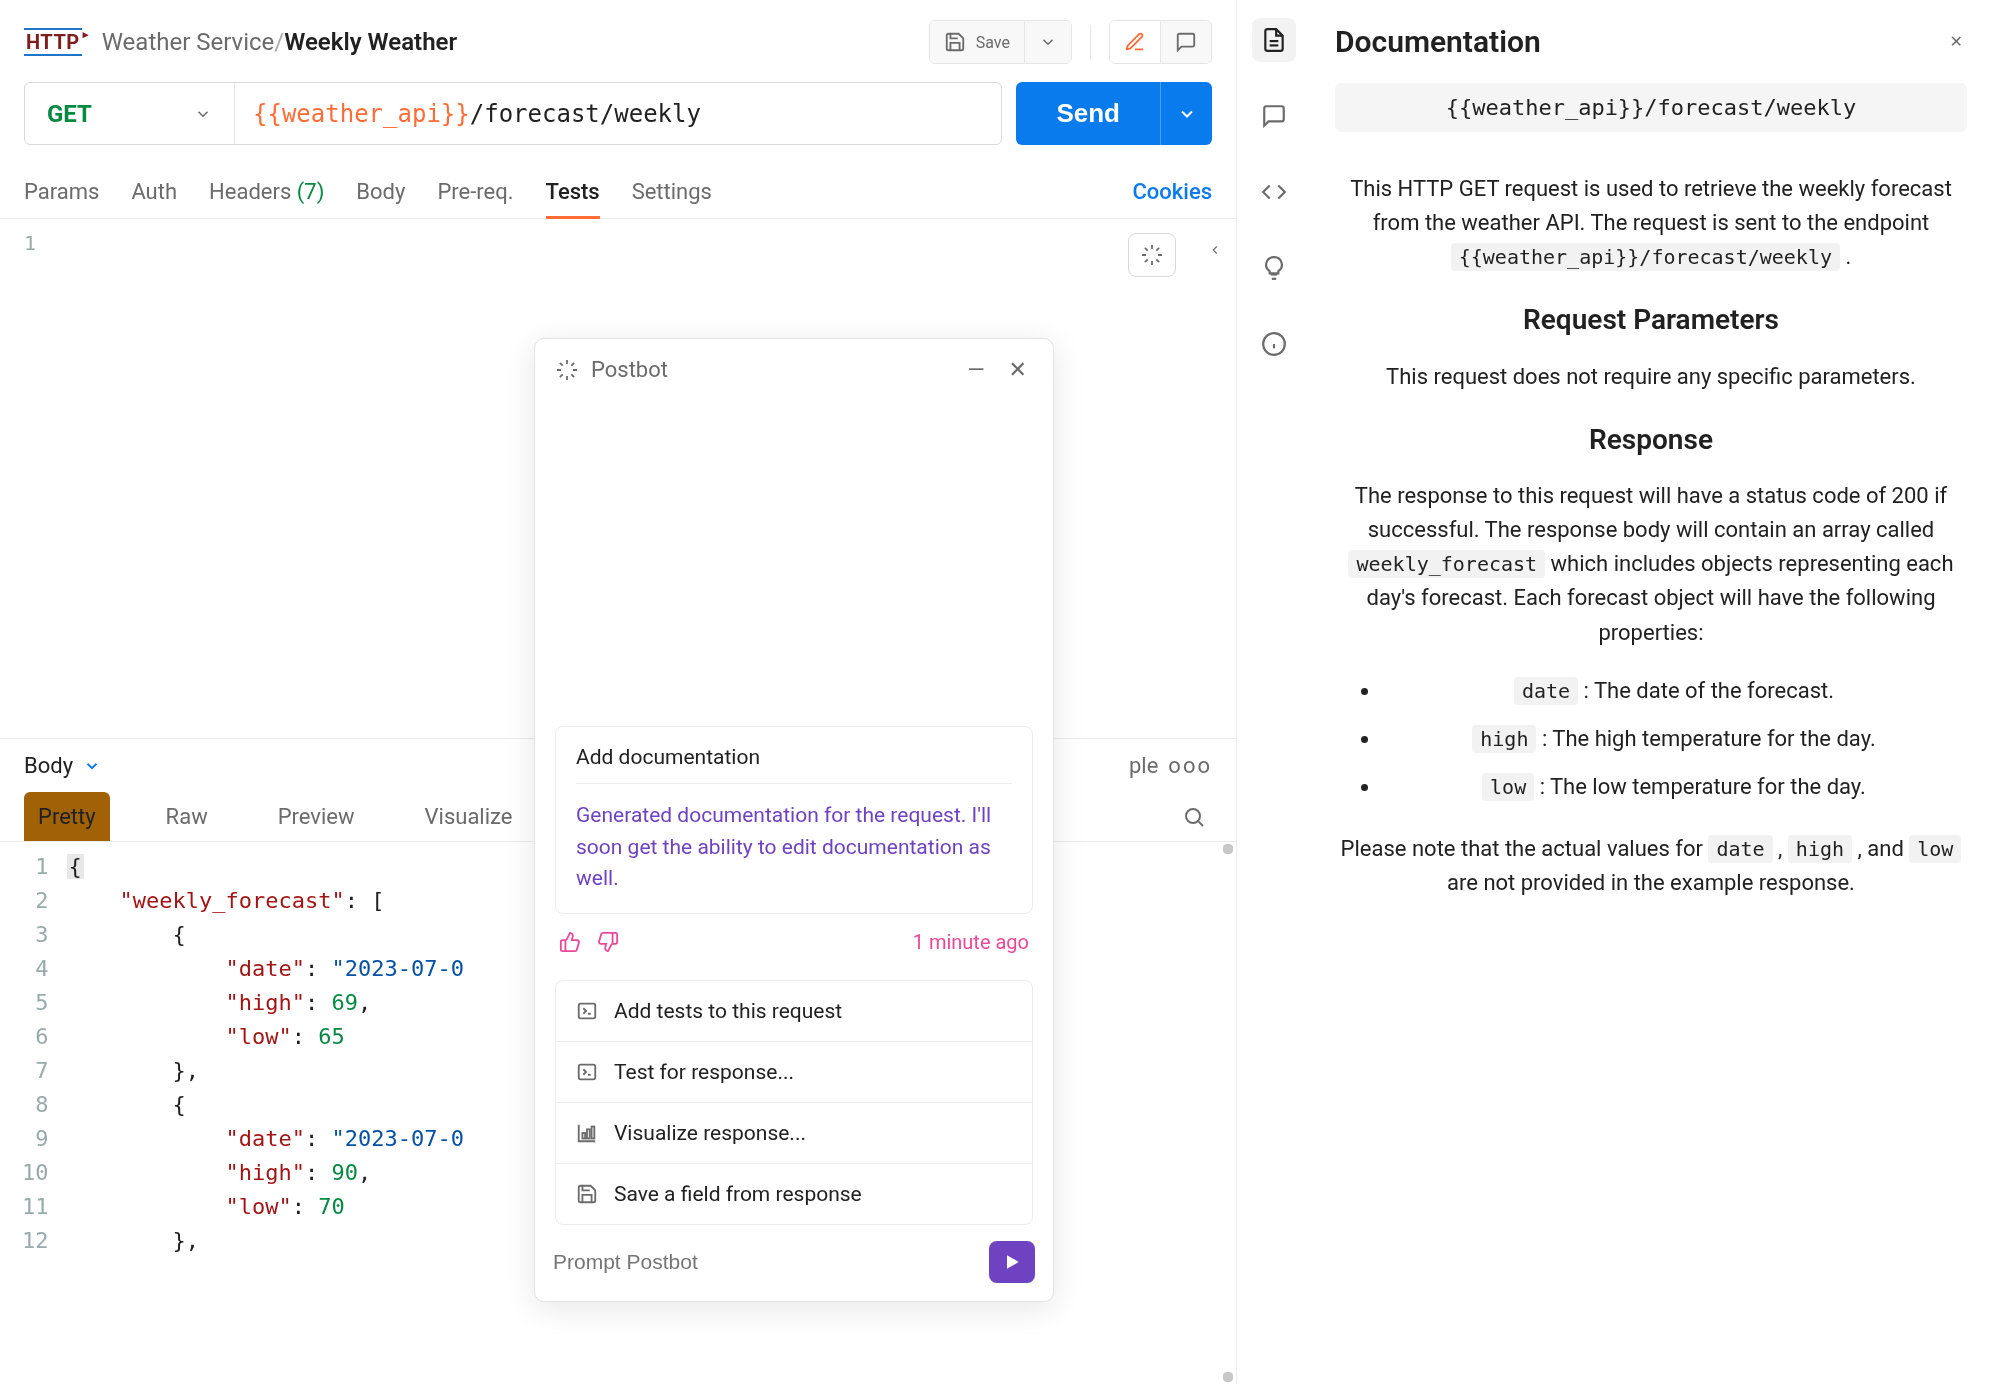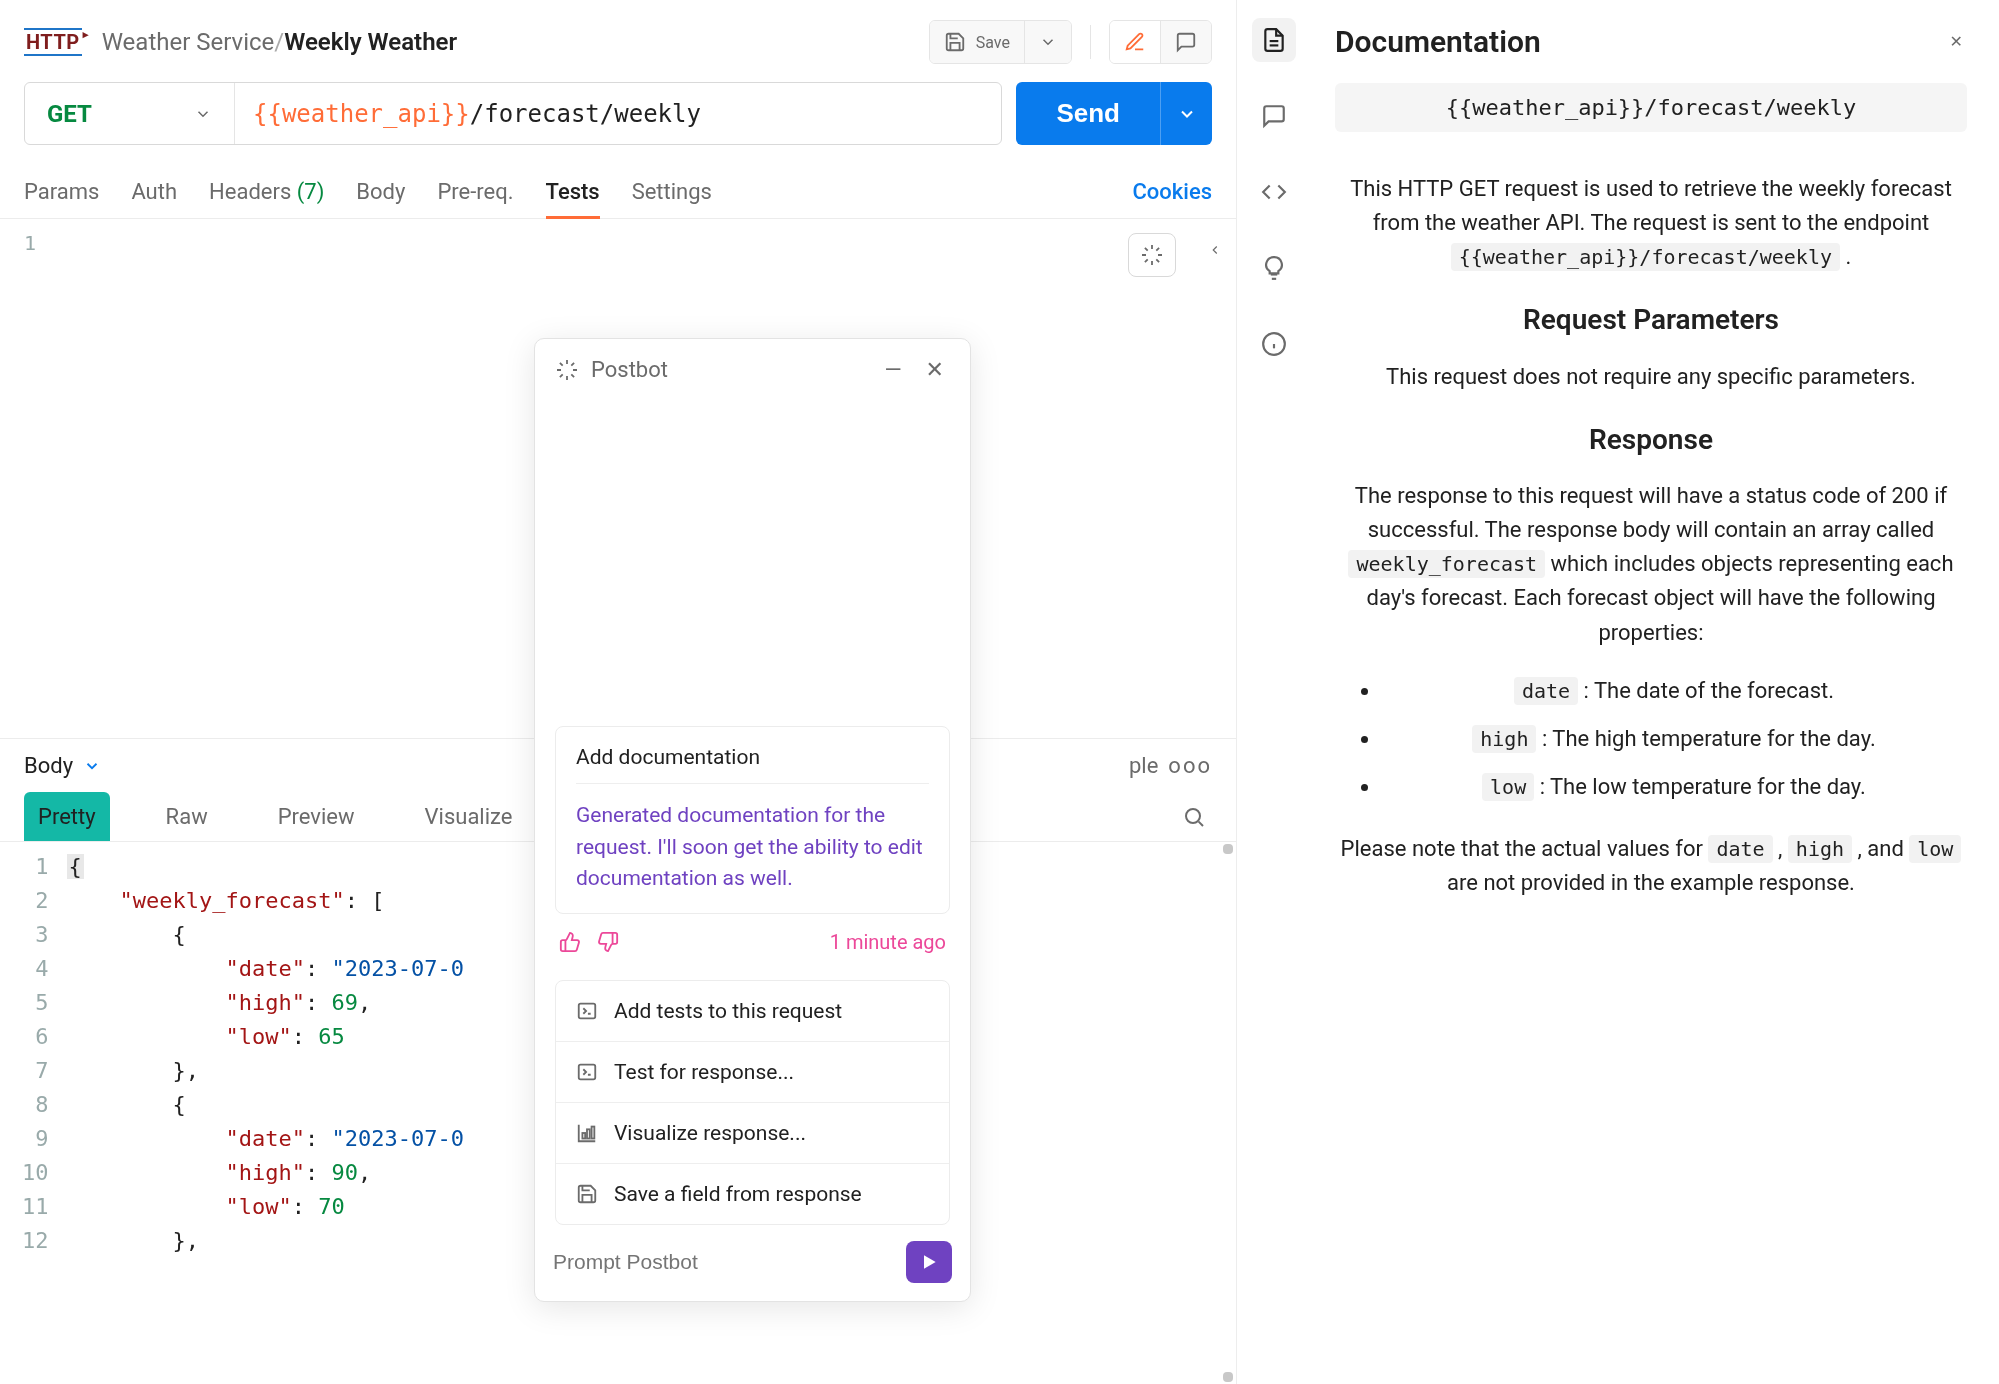--- a/index.html
+++ b/index.html
@@ -58,38 +58,38 @@
   .editor{flex:0 0 520px;position:relative;border-bottom:1px solid #ececec;}
   .editor-gutter{position:absolute;left:24px;top:12px;color:#9aa;font-size:20px;font-family:ui-monospace,Menlo,monospace;}
   .editor-toolbtn{position:absolute;right:60px;top:14px;width:48px;height:44px;border:1px solid #d9d9d9;border-radius:8px;display:flex;align-items:center;justify-content:center;color:#6b6b6b;background:#fff;cursor:pointer;}
   .editor-collapse{position:absolute;right:14px;top:20px;color:#6b6b6b;cursor:pointer;}
 
   .resp-head{display:flex;align-items:center;padding:14px 24px;gap:10px;color:#212121;font-size:22px;}
   .resp-head .spacer{flex:1;}
   .more{color:#6b6b6b;cursor:pointer;letter-spacing:2px;}
   .resp-tabs{display:flex;align-items:center;border-bottom:1px solid #ececec;padding:0 24px;font-size:22px;color:#6b6b6b;gap:42px;position:relative;}
   .resp-tabs .rt{padding:12px 14px;cursor:pointer;}
-  .resp-tabs .rt.active{background:#14b8a6;border-radius:6px 6px 0 0;color:#212121;text-align:center;}
+  .resp-tabs .rt.active{background:#a16207;border-radius:6px 6px 0 0;color:#212121;text-align:center;}
   .resp-tabs .spacer{flex:1;}
   .search-ic{color:#6b6b6b;cursor:pointer;padding:6px;}
 
   .json-pane{flex:1;overflow:auto;position:relative;}
   .code-area{display:flex;padding:8px 0 20px 22px;font-family:ui-monospace,Menlo,Consolas,monospace;font-size:22px;line-height:1.55;}
   .ln-col{text-align:right;color:#9aa;padding-right:18px;user-select:none;}
   .ln-col div{height:34px;}
   .code-col div{height:34px;white-space:pre;}
   .tok-key{color:#a31515;}
   .tok-str{color:#0451a5;}
   .tok-num{color:#068940;}
   .tok-punct{color:#212121;}
   .minimap{position:absolute;right:0;top:0;width:18px;height:100%;}
   .minimap .th{position:absolute;right:3px;width:10px;background:#c8c8c8;border-radius:4px;}
 
   
-  .postbot{position:absolute;left:534px;top:338px;width:437px;background:#fff;border:1px solid #e3e3e3;border-radius:10px;box-shadow:0 6px 32px rgba(0,0,0,.10);display:flex;flex-direction:column;z-index:50;}
+  .postbot{position:absolute;left:534px;top:338px;width:520px;background:#fff;border:1px solid #e3e3e3;border-radius:10px;box-shadow:0 6px 32px rgba(0,0,0,.10);display:flex;flex-direction:column;z-index:50;}
   .pb-head{display:flex;align-items:center;padding:16px 20px 10px;gap:12px;color:#6b6b6b;font-size:22px;}
   .pb-head .spacer{flex:1;}
   .pb-head .ctrl{cursor:pointer;padding:2px 6px;color:#6b6b6b;font-size:22px;}
   .pb-body{flex:1;min-height:320px;}
   .pb-card{margin:12px 20px 10px;border:1px solid #ececec;border-radius:8px;padding:18px 20px;}
   .pb-card .ttl{font-size:21px;color:#212121;margin-bottom:14px;}
   .pb-card .msg{font-size:21px;color:#6f42c1;line-height:1.5;border-top:1px solid #eee;padding-top:16px;}
   .pb-meta{display:flex;align-items:center;padding:6px 24px 18px;color:#ec4899;font-size:20px;gap:16px;text-align:center;}
   .pb-meta .spacer{flex:1;}
   .pb-list{margin:8px 20px 0;border:1px solid #ececec;border-radius:8px;overflow:hidden;}

